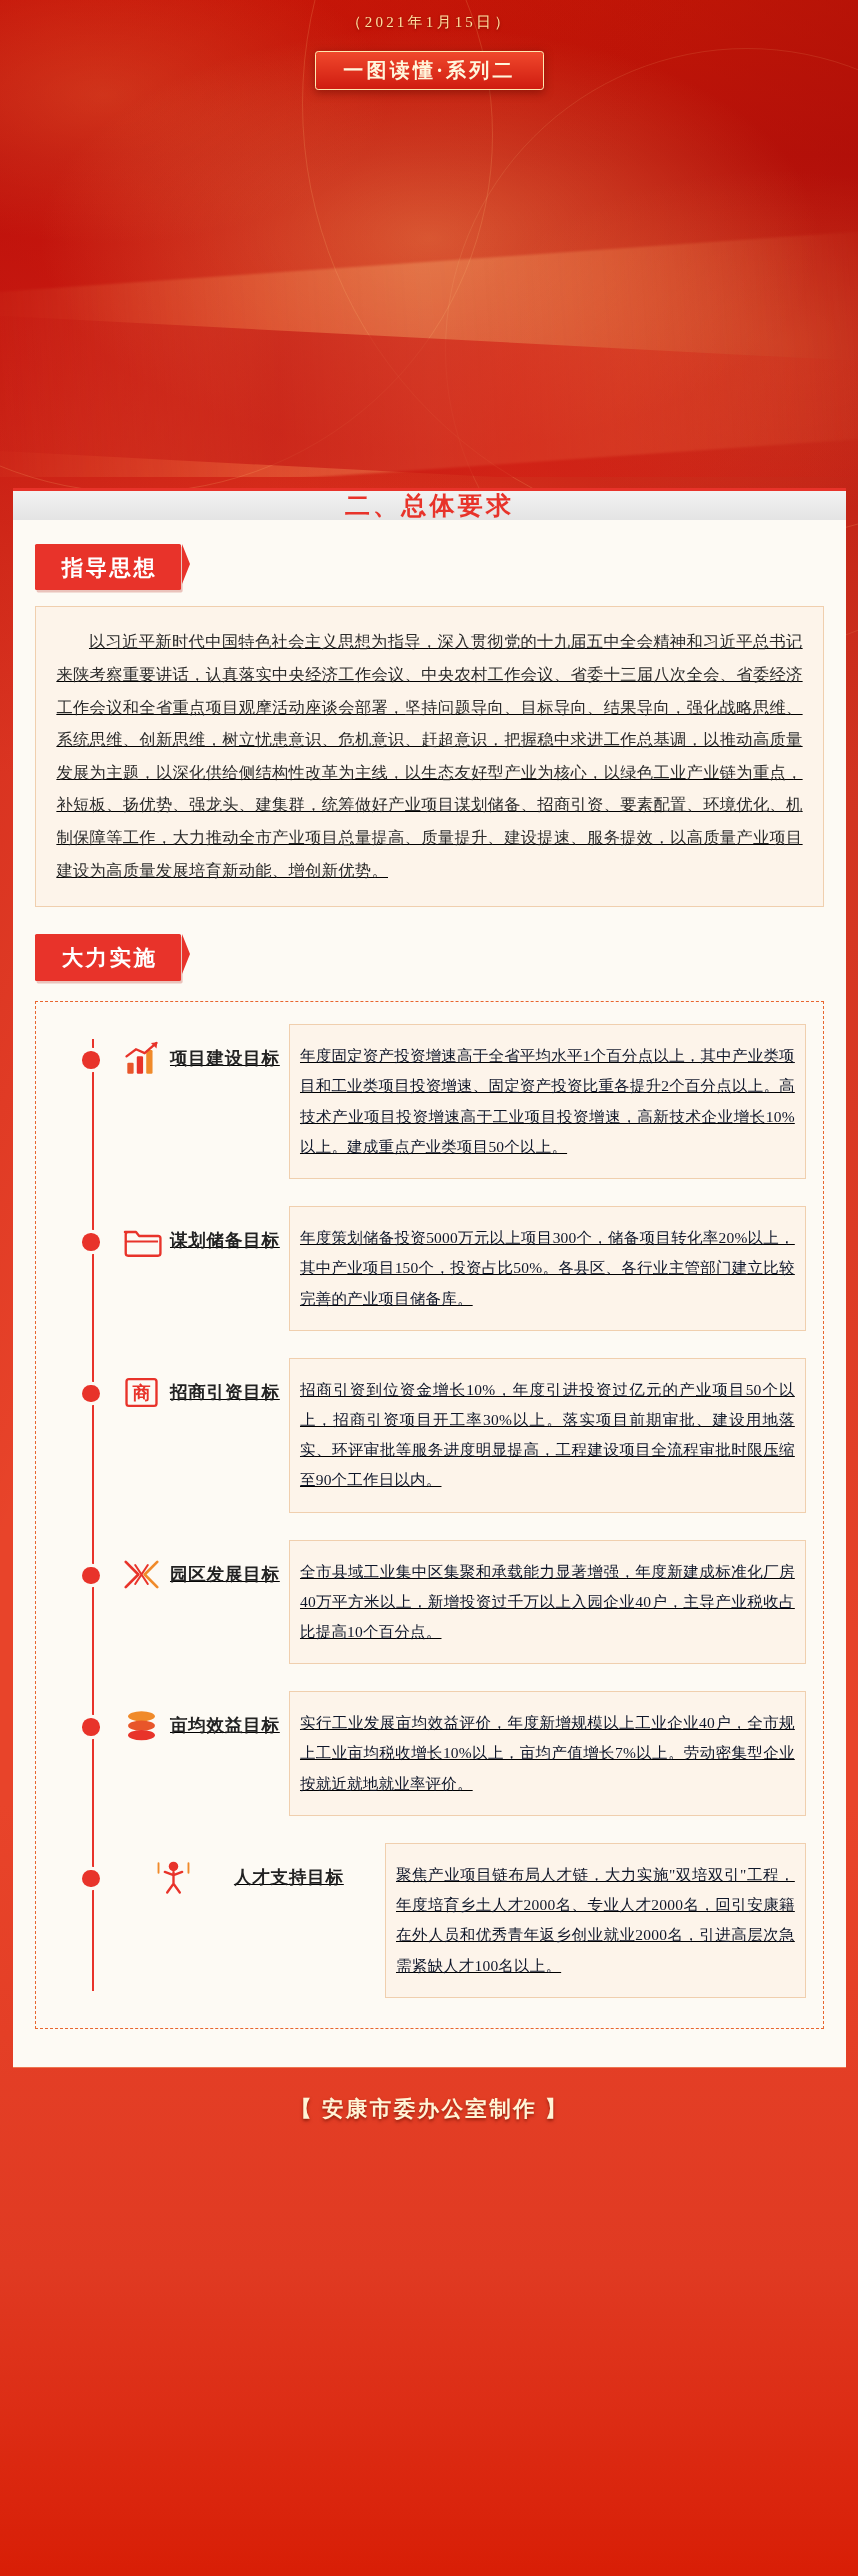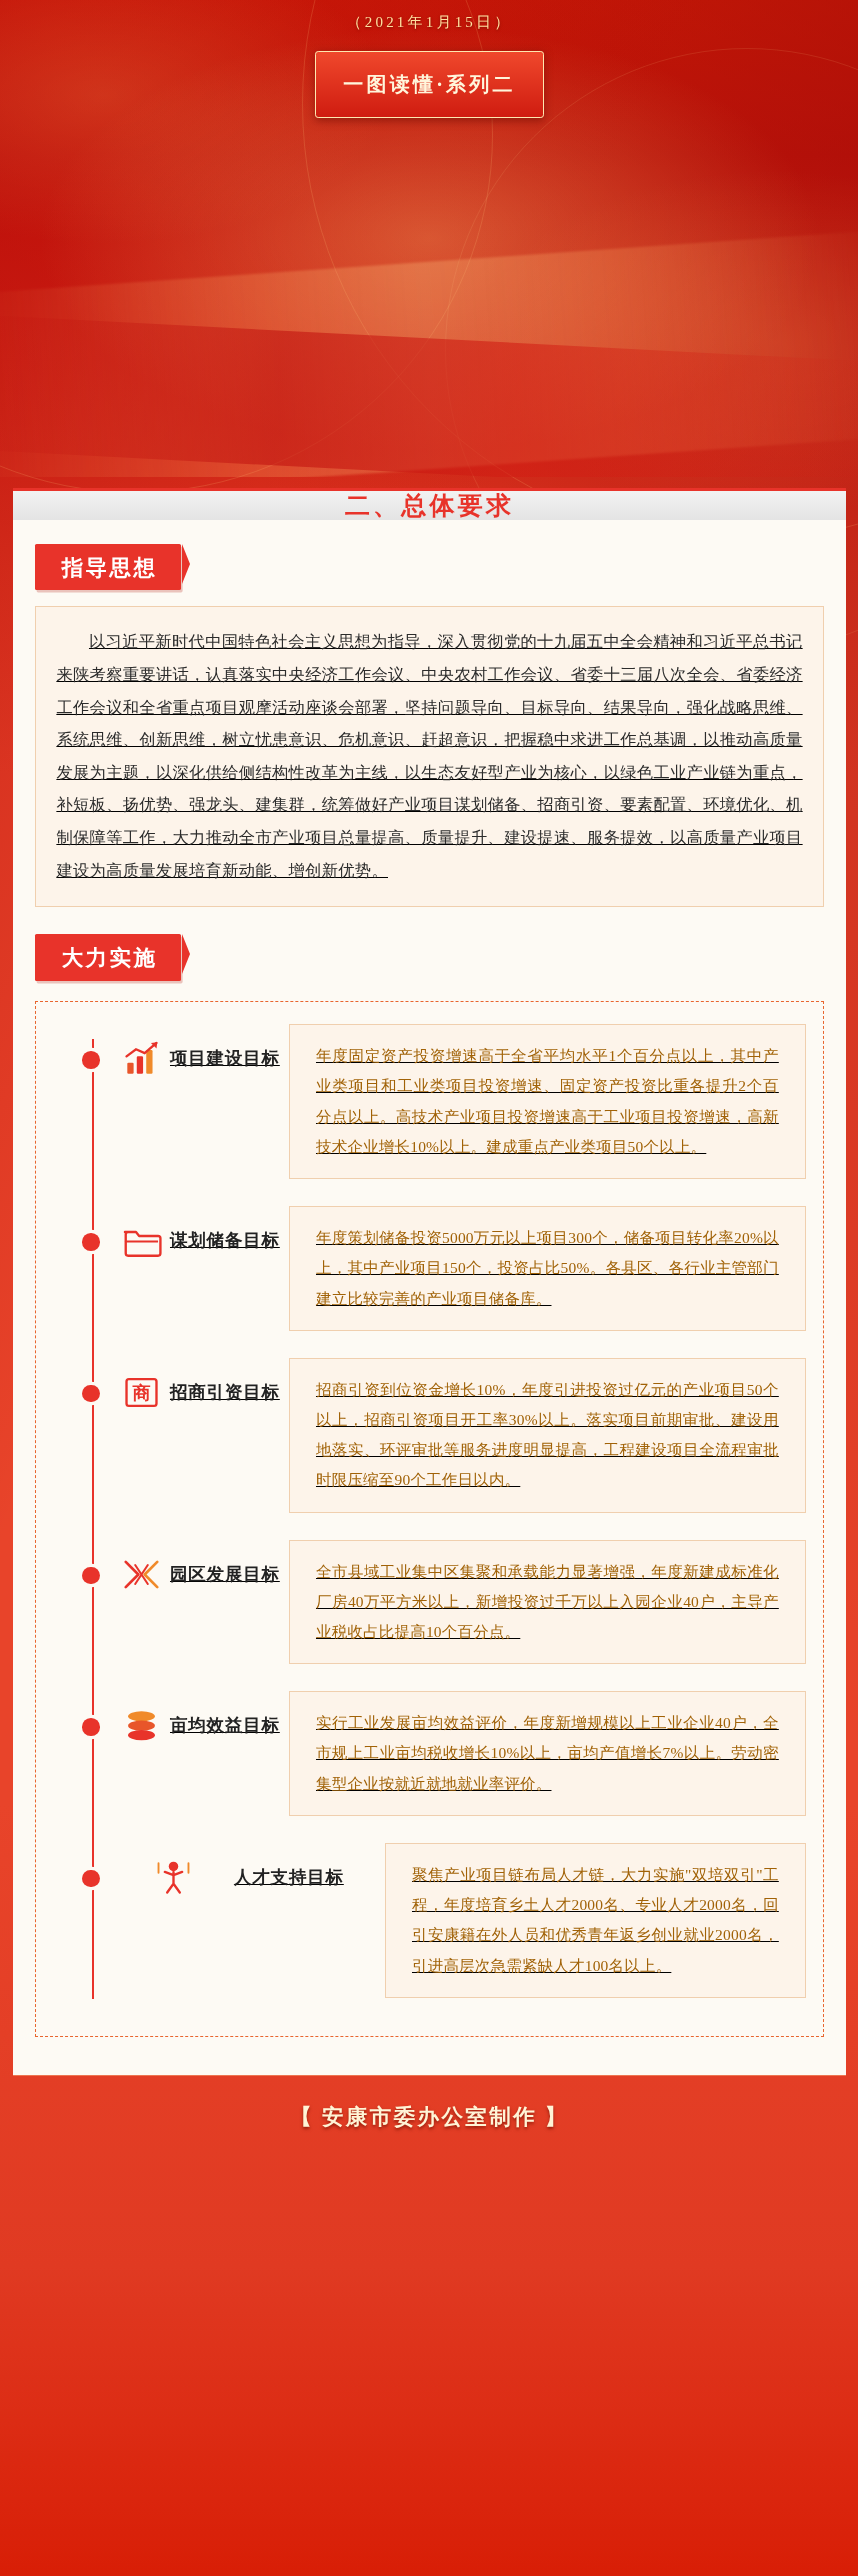--- a/index.html
+++ b/index.html
@@ -91,21 +91,21 @@
     font-size: 15px;
     letter-spacing: 3.2px;
     color: #ffe0a0;
     text-shadow: 0 0.8px 2.4px rgba(110,16,0,0.8);
   }
   .badge {
     position: relative;
     z-index: 4;
     margin: 19px auto 0;
     display: inline-block;
-    padding: 19px 27px;
+    padding: 5px 27px;
     border: 1.6px solid #ffe8b0;
     border-radius: 3.2px;
     background: linear-gradient(180deg, #f0482c, #cf1c10);
     color: #fff6dc;
     font-size: 20px;
     letter-spacing: 3.2px;
     font-weight: bold;
     box-shadow: 0 2.4px 8px rgba(100,10,0,0.5);
   }
 
@@ -184,21 +184,21 @@
     left: 56px; top: 37px; bottom: 37px;
     width: 2.4px;
     background: #e8332a;
   }
   .goal-row {
     display: flex;
     align-items: flex-start;
     margin-bottom: 27px;
     position: relative;
   }
-  .goal-row:last-child { margin-bottom: 16px; gap: 32px; }
+  .goal-row:last-child { margin-bottom: 8px; gap: 32px; }
   .dot {
     width: 17.5px; height: 17.5px;
     border-radius: 50%;
     background: #e8332a;
     flex: 0 0 17.5px;
     margin-left: 29px;
     margin-top: 27px;
     z-index: 2;
     box-shadow: 0 0 0 3.2px #fdfaf4;
   }
@@ -217,24 +217,24 @@
     margin-top: 22px;
     font-size: 17.5px;
     font-weight: bold;
     color: #222;
     letter-spacing: 0.8px;
   }
   .goal-text {
     flex: 1;
     background: #fdf4ea;
     border: 0.8px solid #f0cfae;
-    padding: 16px 26px;
+    padding: 16px 10px;
     font-size: 15.5px;
     line-height: 1.95;
-    color: #a16207;
+    color: #0f172a;
     text-align: justify;
     letter-spacing: 0.2px;
   }
 
   
   .footer {
     position: relative;
     z-index: 5;
     text-align: center;
     padding: 27px 0 32px;

